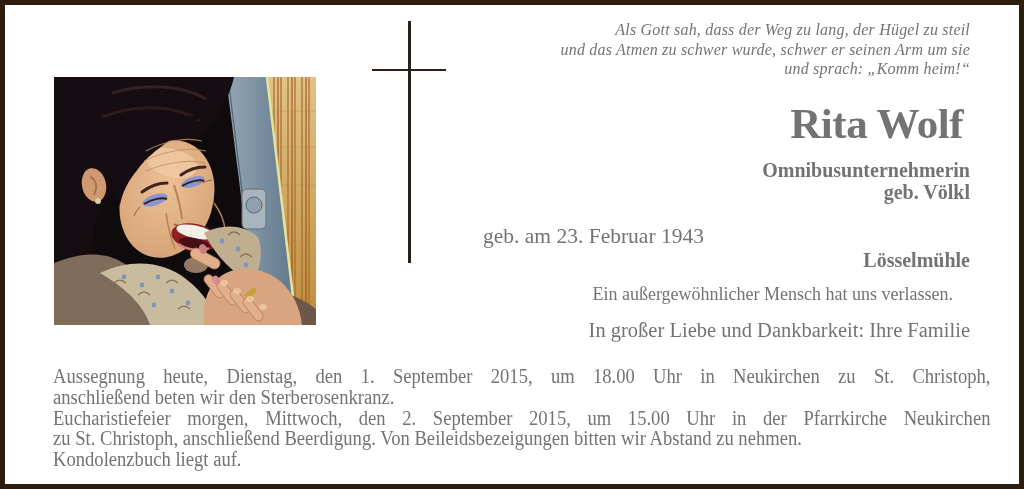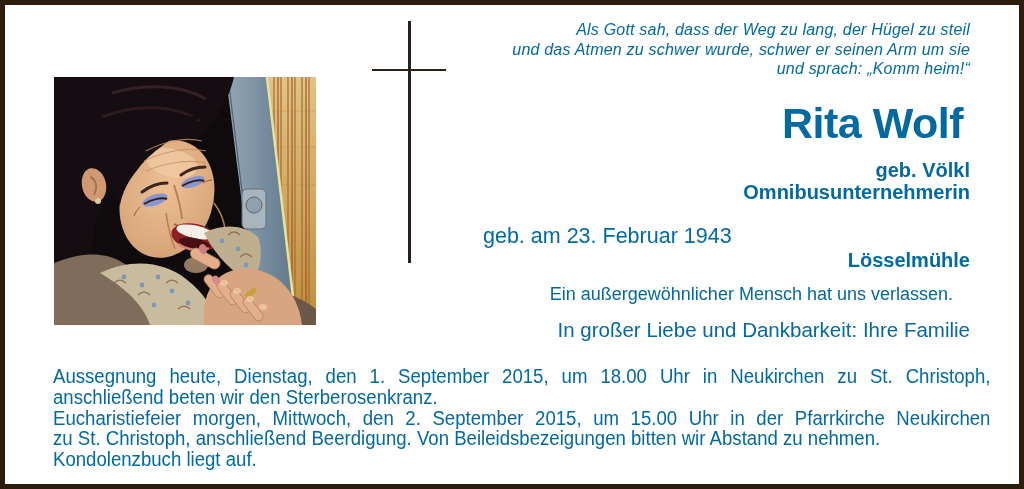--- a/index.html
+++ b/index.html
@@ -64,21 +64,21 @@
     left:48px;top:361px;width:1008px;
     transform:scaleX(0.93);transform-origin:0 0;
     font-size:20px;line-height:20.8px;
   }
   .announce .al{width:100%;}
   .announce .jline{text-align:justify;text-align-last:justify;}
 </style>
 </head>
 <body>
 
-<div class="sheet" style="border-color: rgb(43, 28, 14); color: #0369a1; background: rgb(255, 255, 255);">
+<div class="sheet" style="border-color: rgb(43, 28, 14); color: #737373; background: rgb(255, 255, 255); font-family: Liberation Serif, serif;">
 
   <svg class="photo" viewBox="0 0 262 248" role="img" aria-label="Lachende Frau mit dunklem Haar vor Tür und Vorhang">
     <defs>
       <linearGradient id="curt" x1="0" y1="0" x2="0" y2="1">
         <stop offset="0" stop-color="#e2c286"></stop>
           <stop offset="1" stop-color="#bf8c3e"></stop>
       </linearGradient>
       <linearGradient id="door" x1="0" y1="0" x2="1" y2="0">
         <stop offset="0" stop-color="#93a6b6"></stop>
           <stop offset="1" stop-color="#61798c"></stop>
@@ -223,22 +223,22 @@
 
   <div class="verse">
     <div>Als Gott sah, dass der Weg zu lang, der Hügel zu steil</div>
     <div>und das Atmen zu schwer wurde, schwer er seinen Arm um sie</div>
     <div>und sprach: „Komm heim!“</div>
   </div>
 
   <h1 class="name">Rita Wolf</h1>
 
   <div class="maiden">
+    <div>Omnibusunternehmerin</div>
     <div>geb. Völkl</div>
-    <div>Omnibusunternehmerin</div>
   </div>
 
   <div class="dates">
     <span>geb. am 23. Februar 1943</span>
   </div>
 
   <div class="residence">Lösselmühle</div>
 
   <div class="tribute1">Ein außergewöhnlicher Mensch hat uns verlassen.</div>
   <div class="tribute2">In großer Liebe und Dankbarkeit: Ihre Familie</div>

